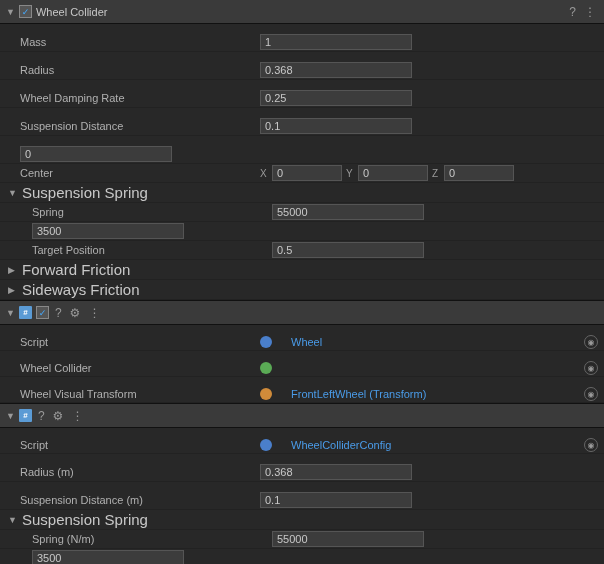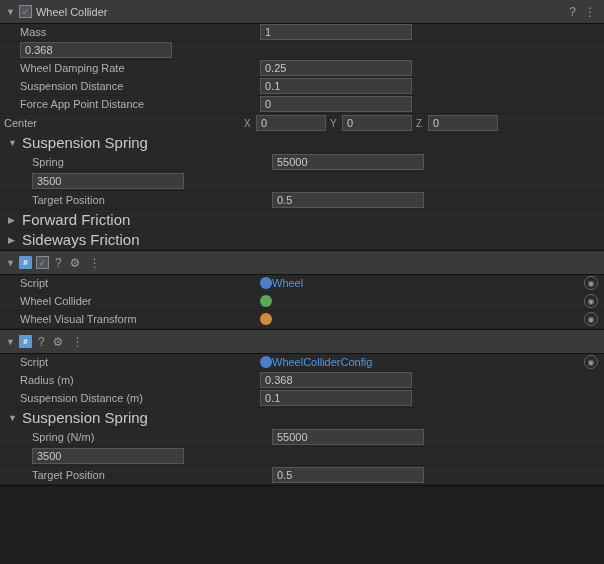--- a/index.html
+++ b/index.html
@@ -74,21 +74,21 @@
       justify-content: center;
       font-size: 8px;
       color: white;
       font-weight: bold;
     }
 
     .row {
       display: flex;
       align-items: center;
       min-height: 18px;
-      padding: 0 6px 1px 20px;
+      padding: 10px 6px 1px 20px;
       border-bottom: 1px solid #222;
     }
 
     .row-label {
       flex: 0 0 240px;
       color: #b0b0b0;
       font-size: 11px;
     }
 
     .row-value {
@@ -104,21 +104,21 @@
       padding: 1px 4px;
       height: 16px;
       min-width: 80px;
       outline: none;
     }
 
     .xyz-row {
       display: flex;
       align-items: center;
       min-height: 18px;
-      padding: 1px 6px 1px 4px;
+      padding: 1px 6px 1px 20px;
       border-bottom: 1px solid #222;
     }
 
     .xyz-inputs {
       display: flex;
       gap: 4px;
       align-items: center;
       flex: 1;
     }
 
@@ -176,21 +176,21 @@
     }
 
     .link-value {
       color: #4a9be8;
       font-size: 11px;
     }
 
     .object-ref {
       display: flex;
       align-items: center;
-      gap: 0;
+      gap: 19px;
     }
 
     .obj-icon {
       width: 12px;
       height: 12px;
       border-radius: 50%;
       display: inline-block;
     }
 
     .obj-icon-blue { background: #4a7fcb; }
@@ -225,41 +225,41 @@
   </div>
 
   <div class="row">
     <span class="row-label">Mass</span>
     <div class="row-value">
       <input class="input-field" type="text" value="1" style="">
     </div>
   </div>
 
   <div class="row">
+    <span class="row-label">Radius</span>
     <div class="row-value">
       <input class="input-field" type="text" value="0.368" style="">
     </div>
   </div>
 
   <div class="row">
     <span class="row-label">Wheel Damping Rate</span>
     <div class="row-value">
       <input class="input-field" type="text" value="0.25" style="">
     </div>
   </div>
 
   <div class="row">
     <span class="row-label">Suspension Distance</span>
     <div class="row-value">
       <input class="input-field" type="text" value="0.1" style="">
     </div>
   </div>
 
   <div class="row">
-    <span class="row-label">Force App Point Distance</span>
     <div class="row-value">
       <input class="input-field" type="text" value="0" style="">
     </div>
   </div>
 
   <div class="xyz-row">
     <span class="row-label">Center</span>
     <div class="xyz-inputs">
       <div class="xyz-input-group">
         <span class="xyz-axis-label">X</span>
@@ -338,20 +338,21 @@
     <div class="row-value object-ref">
       <span class="obj-icon obj-icon-green"></span>
       <span class="circle-icon" style="margin-left:auto">◉</span>
     </div>
   </div>
 
   <div class="row">
     <span class="row-label">Wheel Visual Transform</span>
     <div class="row-value object-ref">
       <span class="obj-icon obj-icon-orange"></span>
+      <span class="link-value">FrontLeftWheel (Transform)</span>
       <span class="circle-icon" style="margin-left:auto">◉</span>
     </div>
   </div>
 </div>
 
 <div class="panel">
   <div class="panel-header">
     <span class="toggle-arrow">▼</span>
     <div class="script-icon">#</div>
     <div class="panel-header-icons">

